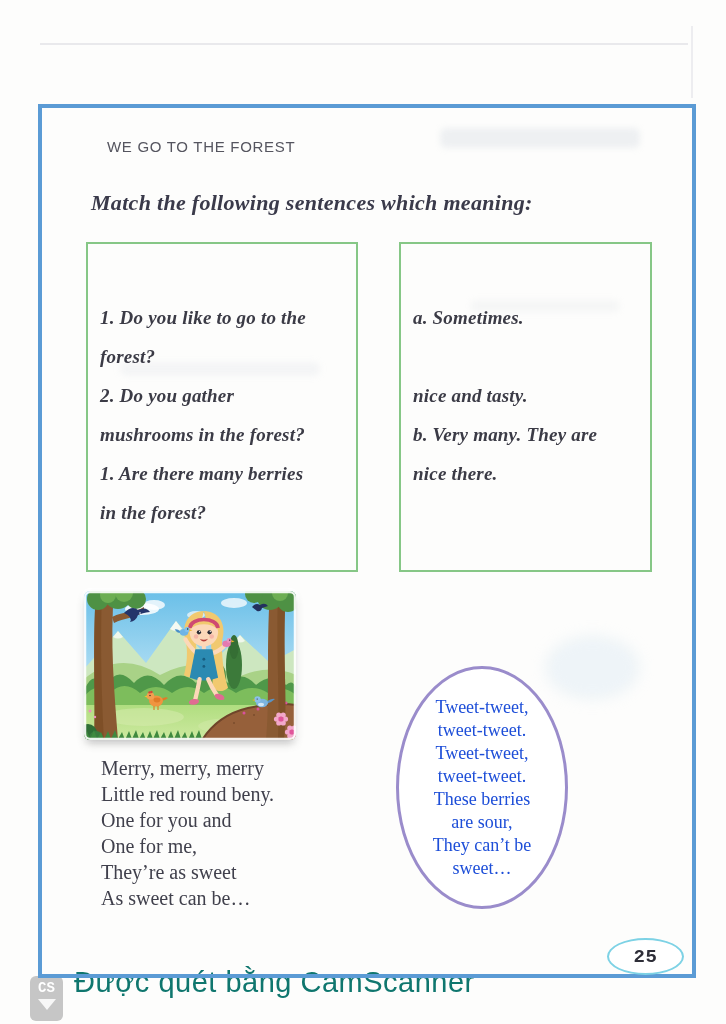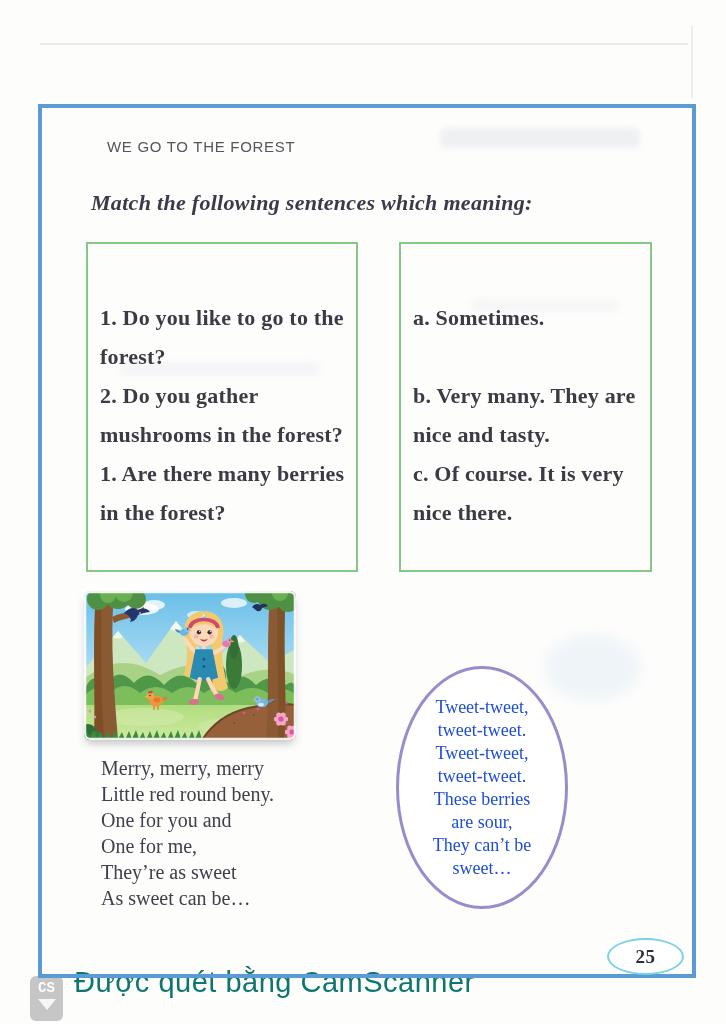--- a/index.html
+++ b/index.html
@@ -45,22 +45,22 @@
   .match-box {
     border:2px solid #86C786;
     top:242px; height:330px;
     padding:54px 6px 0 12px;
     z-index:2; background:transparent;
   }
   .q-box { left:86px; width:272px; }
   .a-box { left:399px; width:253px; }
   .bline {
     height:39px; line-height:39px;
-    font-size:22px; font-weight:bold;
-    letter-spacing:.2px; white-space:nowrap; color:#3b3b46;
+    font-size:19px; font-weight:bold;
+    letter-spacing:.2px; white-space:nowrap; color:#3b3b46;font-style:italic;
   }
 
   .illo {
     left:84px; top:591px; width:212px; height:149px;
     border-radius:6px; z-index:2;
     box-shadow:0 5px 9px -2px rgba(110,110,110,.45), 0 0 0 3px #ffffff;
     overflow:hidden;
   }
   .illo svg { display:block; }
 
@@ -72,21 +72,21 @@
     border:3px solid #9A8CCB; border-radius:50%;
     display:flex; align-items:center; justify-content:center;
     text-align:center; z-index:2; background:#fff;
   }
   .speech-line { font-size:18px; line-height:23px; color:#1d4ed8; white-space:nowrap; }
 
   .page-badge {
     left:607px; top:938px; width:77px; height:37px;
     border:2px solid #7DD2E5; border-radius:50%;
     background:#ffffff; z-index:5;
-    display:flex; align-items:center; justify-content:center;
+    display:flex; align-items:center; justify-content:center;font-family:Liberation Mono, monospace;
   }
   .page-num { font-size:19px; font-weight:bold; letter-spacing:.5px; color:#2e2e38; }
 
   .wm-text {
     left:74px; top:966px; z-index:1;
     font-family:"Liberation Sans", sans-serif;
     font-size:29px; color:#b9b9b9; letter-spacing:.5px;
     white-space:nowrap;
   }
   .cs-icon {
@@ -126,23 +126,22 @@
   <div class="bline">forest?</div>
   <div class="bline">2. Do you gather</div>
   <div class="bline">mushrooms in the forest?</div>
   <div class="bline">1. Are there many berries</div>
   <div class="bline">in the forest?</div>
 </div>
 
 <div class="abs match-box a-box" style="border-color: rgb(134, 199, 134);">
   <div class="bline">a. Sometimes.</div>
   <div class="bline"></div>
+  <div class="bline">nice and tasty.</div>
   <div class="bline">b. Very many. They are</div>
-  <div class="bline">nice and tasty.</div>
-  <div class="bline">c. Of course. It is very</div>
   <div class="bline">nice there.</div>
 </div>
 
 <div class="abs illo">
   <svg width="212" height="149" viewBox="0 0 212 149" xmlns="http://www.w3.org/2000/svg">
     <defs>
       <linearGradient id="sky" x1="0" y1="0" x2="0" y2="1">
         <stop offset="0" stop-color="#69bfe8"></stop>
           <stop offset="1" stop-color="#e6f5fc"></stop>
       </linearGradient>

